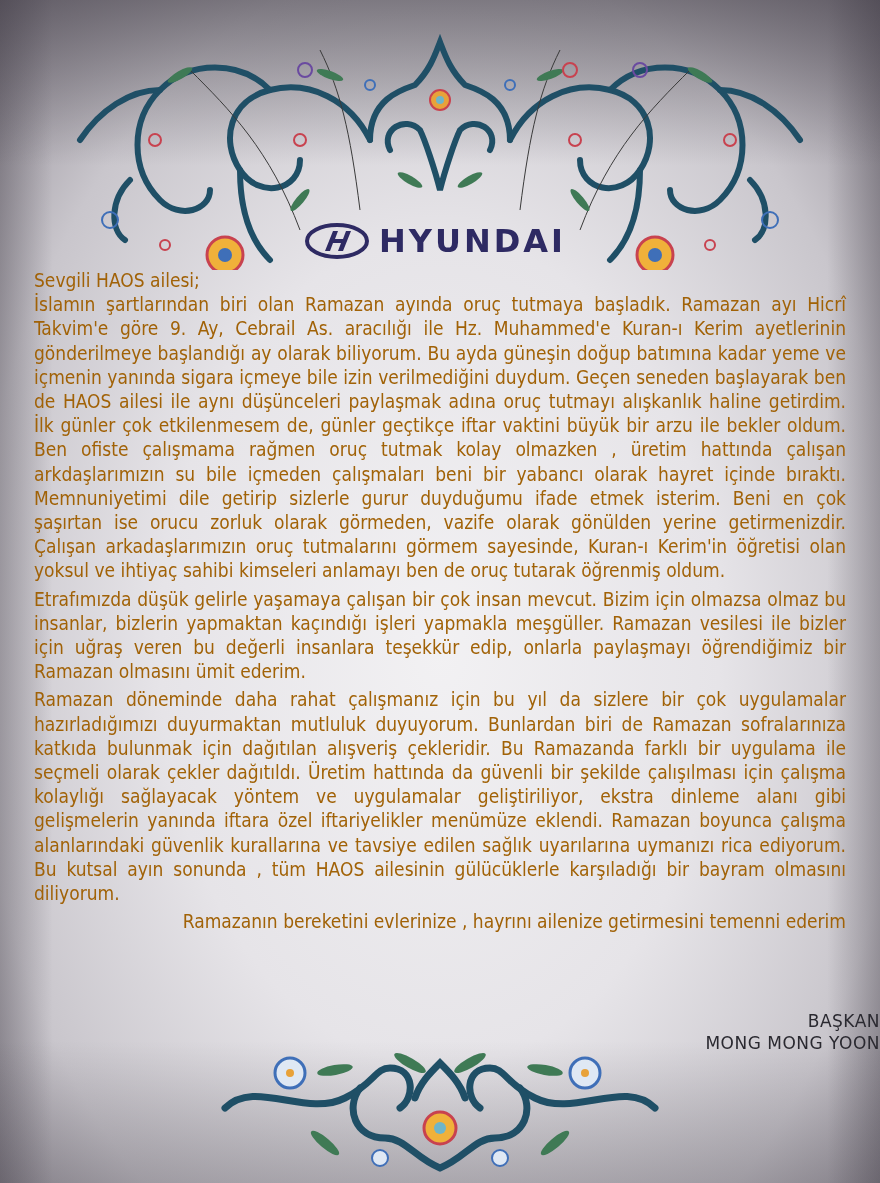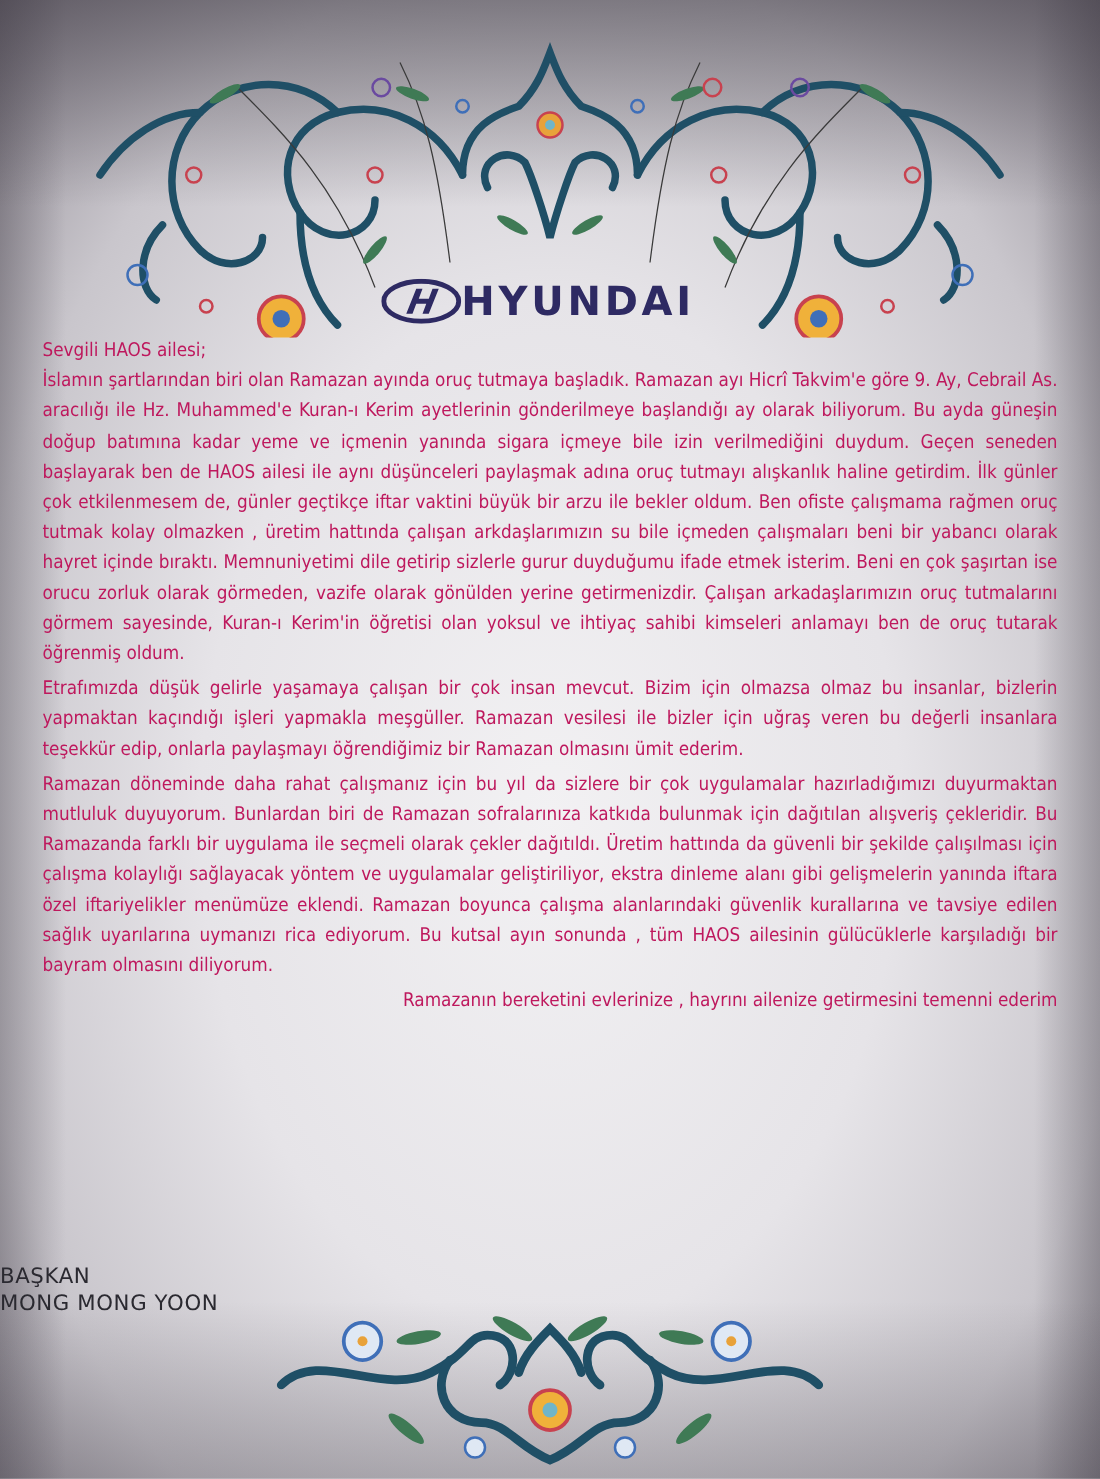--- a/index.html
+++ b/index.html
@@ -9,36 +9,36 @@
     font-family: "DejaVu Sans", sans-serif;
     position:relative;
   }
   .vignette {
     position:absolute; inset:0; pointer-events:none;
     background: linear-gradient(180deg, rgba(60,55,65,0.55) 0%, rgba(60,55,65,0.0) 14%, rgba(60,55,65,0) 88%, rgba(60,55,65,0.3) 100%),
                 linear-gradient(90deg, rgba(60,55,65,0.35) 0%, rgba(0,0,0,0) 6%, rgba(0,0,0,0) 94%, rgba(60,55,65,0.35) 100%);
   }
   .header-ornament { position:absolute; left:70px; top:30px; width:740px; height:240px; }
   .logo {
-    position:absolute; left:305px; top:222px; display:flex; align-items:center; 
+    position:absolute; left:305px; top:222px; display:flex; align-items:center; gap:10px;
   }
   .logo-wordmark {
     font-family:"DejaVu Sans", sans-serif; font-weight:bold; font-size:32px; letter-spacing:3px;
     color:#2e2a63;
   }
   .letter {
     position:absolute; left:34px; right:34px; top:268px;
-    color:#be185d; font-size:15px; line-height:24.2px;
+    color:#a16207; font-size:19px; line-height:24.2px;
     font-family:"DejaVu Sans Condensed","DejaVu Sans", sans-serif;
     font-stretch:condensed;
   }
   .letter p { margin:0 0 4px 0; text-align:justify; }
   .letter .greeting { margin-bottom:0; }
   .signature {
-    position:absolute; left:0; right:0; top:1010px; text-align:left;
+    position:absolute; left:0; right:0; top:1010px; text-align:right;
     color:#2a2930; font-size:17px; line-height:22px; letter-spacing:0.5px;
   }
   .footer-ornament { position:absolute; left:215px; top:1048px; width:450px; height:130px; }
 </style>
 </head>
 <body>
 
 <div class="vignette"></div>
 
 <svg class="header-ornament" viewBox="0 0 740 240">

